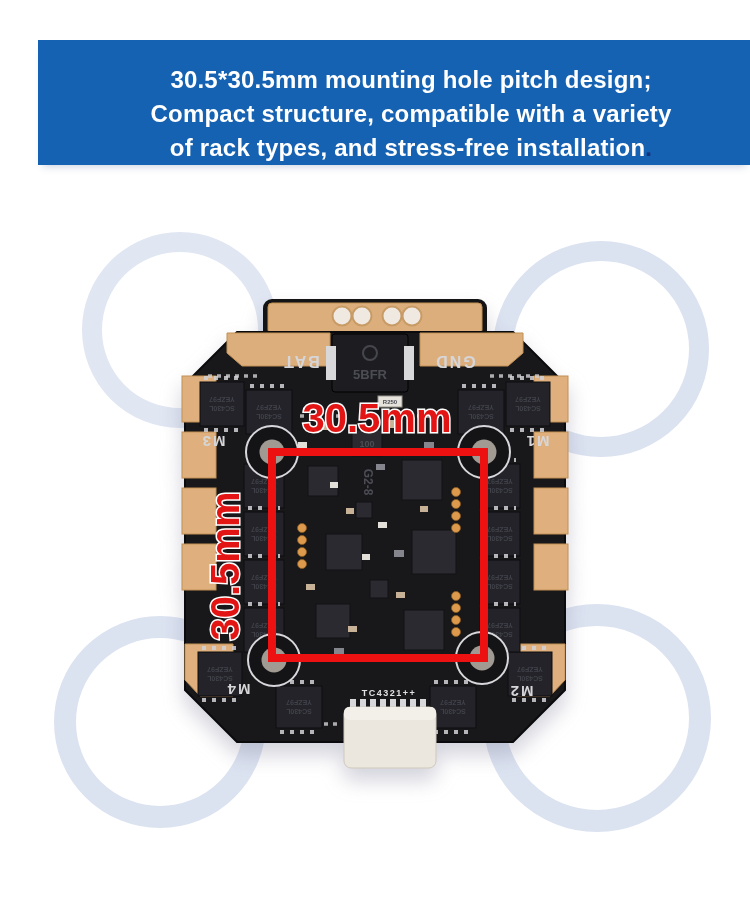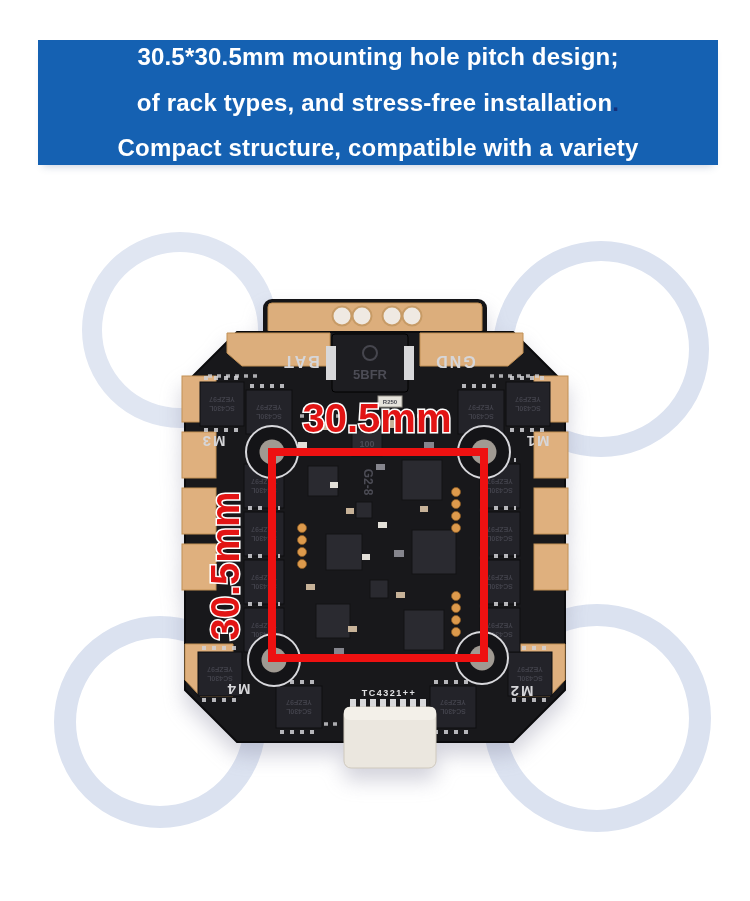--- a/index.html
+++ b/index.html
@@ -1,21 +1,21 @@
 <!DOCTYPE html>
 <html><head>
 <meta charset="utf-8">
 <style>
   html,body{margin:0;padding:0;background:#ffffff;}
   .stage{position:relative;width:750px;height:901px;background:#ffffff;overflow:hidden;
          font-family:"Liberation Sans",sans-serif;}
   
   .banner{position:absolute;left:38px;top:40px;width:680px;height:125px;background:#1561b2;
-          z-index:3;display:flex;flex-direction:column;justify-content:space-between;align-items:center;
-          box-shadow:0 6px 8px -5px rgba(60,90,140,.30);}
+          z-index:3;display:flex;flex-direction:column;justify-content:flex-end;align-items:center;
+          box-shadow:0 6px 8px -5px rgba(60,90,140,.30);padding-left:33px;}
   .banner .bl{color:#ffffff;font-weight:700;font-size:24px;line-height:34px;white-space:nowrap;
           letter-spacing:.2px;}
   .banner .period{color:#16307a;font-weight:700;}
   
   .ring{position:absolute;border:20px solid #dbe2f0;border-radius:50%;z-index:1;box-sizing:border-box;}
   .ring-tl{left:82px;top:232px;width:196px;height:196px;border-color:#e0e6f2;}
   .ring-tr{left:493px;top:241px;width:216px;height:216px;}
   .ring-bl{left:54px;top:616px;width:212px;height:212px;border-width:22px;}
   .ring-br{left:483px;top:604px;width:228px;height:228px;border-width:22px;}
   
@@ -43,22 +43,22 @@
   .dot{fill:#dd9a4c;stroke:#8a5a23;stroke-width:.8;}
   .pv1{fill:#c7b298;} .pv2{fill:#e2dfd8;} .pv3{fill:#85858d;}
 </style>
 </head>
 <body>
 
 <div class="stage">
 
   <div class="banner">
     <div class="bl">30.5*30.5mm mounting hole pitch design;</div>
+    <div class="bl">Compact structure, compatible with a variety</div>
     <div class="bl"><span>of rack types, and stress-free installation</span><span class="period">.</span></div>
-    <div class="bl">Compact structure, compatible with a variety</div>
   </div>
 
   <div class="ring ring-tl"></div>
   <div class="ring ring-tr"></div>
   <div class="ring ring-bl"></div>
   <div class="ring ring-br"></div>
 
   <svg class="board-svg" viewBox="0 0 390 476">
 
     <g>

